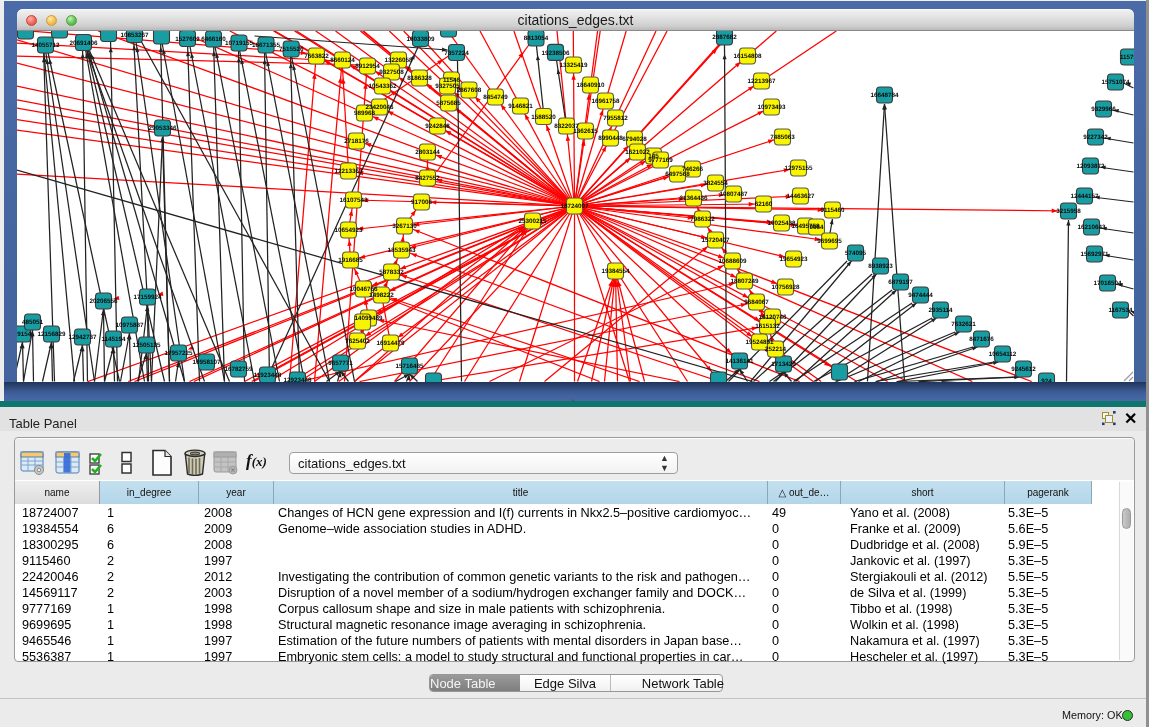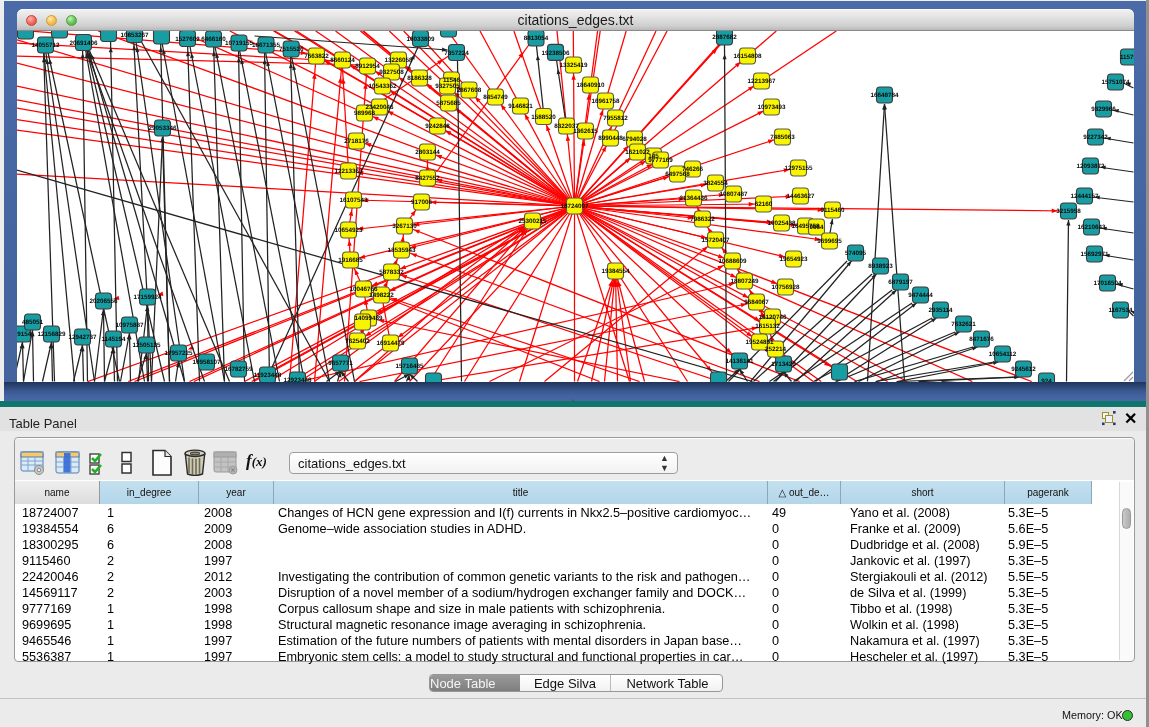--- a/index.html
+++ b/index.html
@@ -21,21 +21,21 @@
 #thead{position:absolute;left:15px;top:481px;width:1104px;height:23px;font-size:10px;color:#111}
 #thead .hc{position:absolute;top:0;height:23px;background:linear-gradient(180deg,#c4e0ef,#b2d6e9);border-right:1px solid #89a8b8;text-align:center;line-height:23px}
 #thead .hg{background:linear-gradient(180deg,#efefef,#dcdcdc);border-right:1px solid #9a9a9a}
 .trow{position:absolute;left:15px;width:1104px;height:16.1px;font-size:12.7px;color:#000}
 .trow span{position:absolute;top:0;line-height:16px;white-space:nowrap}
 #vscroll{position:absolute;left:1119px;top:482px;width:14px;height:178px;background:#fafafa;border-left:1px solid #d8d8d8}
 #vthumb{position:absolute;left:1121.5px;top:508px;width:9px;height:21px;background:linear-gradient(90deg,#c9c9c9,#adadad);border-radius:5px;border:1px solid #9a9a9a}
 #seg{position:absolute;left:429px;top:674px;width:294px;height:18px;border:1px solid #979797;border-radius:4px;background:linear-gradient(180deg,#ffffff,#f1f1f1);font-size:13px;color:#111}
 #seg .s1{position:absolute;left:0;top:0;width:90px;height:100%;background:linear-gradient(180deg,#9a9a9a,#7e7e7e);border-radius:3px 0 0 3px;color:#f5f5f5;text-align:left;line-height:17px}
 #seg .s2{position:absolute;left:90px;top:0;width:91px;height:100%;border-right:1px solid #bbb;text-align:center;line-height:17px}
-#seg .s3{position:absolute;left:181px;top:0;width:113px;height:100%;text-align:center;line-height:17px}
+#seg .s3{position:absolute;left:181px;top:0;width:113px;height:100%;text-align:right;line-height:17px}
 #statusline{position:absolute;left:0;top:698px;width:1149px;height:1px;background:#c2c2c2}
 #memory{position:absolute;left:1062px;top:709px;font-size:10.8px;color:#111}
 #memdot{position:absolute;left:1122px;top:710px;width:11px;height:11px;border-radius:50%;background:#35c135;border:1.5px solid #2a2a2a}
 #rstrip{position:absolute;right:0;top:0;width:3px;height:727px;background:#909090}
 #floatico{position:absolute;left:1102px;top:411px;width:15px;height:15px}
 #closeico{position:absolute;left:1124px;top:409px;font-size:16px;font-weight:bold;color:#000}
 #grip{position:absolute;left:1120px;top:368px}
 </style></head><body>
 <div id="desktop"></div>
 <div id="shadowband" style="position:absolute;left:0;top:382px;left:4px;width:1142px;height:19px;background:linear-gradient(180deg,#203459 0%,#2e4876 25%,#3a5890 48%,#42639e 72%,#4868a6 100%)"></div>

